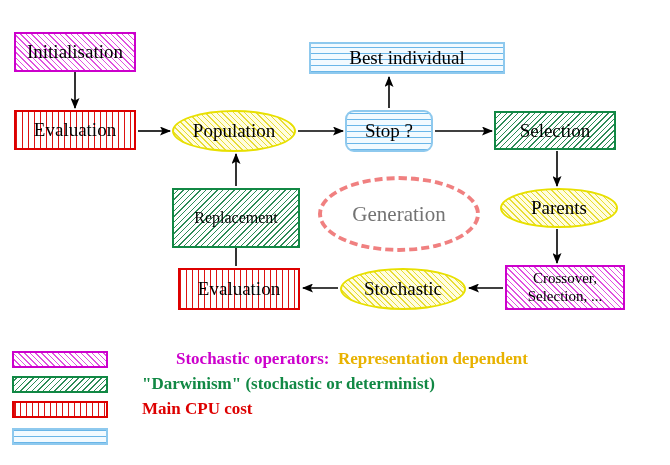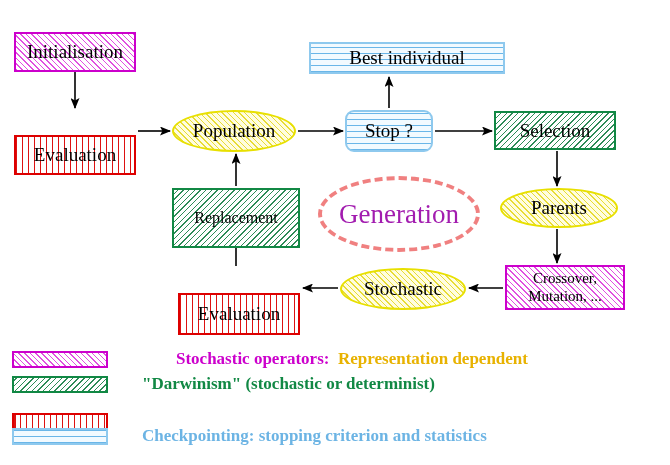--- a/index.html
+++ b/index.html
@@ -19,39 +19,39 @@
      border:2px solid #cc00cc;}
   .hatch-green{
      background-color:#ffffff;
      background-image:repeating-linear-gradient(-45deg,
         #2d8b57 0px,#2d8b57 1px,rgba(255,255,255,0) 1px,rgba(255,255,255,0) 4px);
      border:2px solid #118844;}
   .hatch-red{
      background-color:#ffffff;
      background-image:repeating-linear-gradient(90deg,
         #dd1111 0px,#dd1111 1.5px,rgba(255,255,255,0) 1.5px,rgba(255,255,255,0) 6px);
-     border:2px solid #dd0000;margin-top:25px;}
+     border:2px solid #dd0000;}
   .hatch-blue{
      background-color:#f2faff;
      background-image:repeating-linear-gradient(0deg,
         #6ab6e8 0px,#6ab6e8 1px,rgba(255,255,255,0) 1px,rgba(255,255,255,0) 6px);
      border:2px solid #8ec9ee;}
   .rounded{border-radius:9px;}
   
   .ellipse-yellow{
      border-radius:50%;
      background-color:#fffde0;
      background-image:repeating-linear-gradient(45deg,
         #e8dc35 0px,#e8dc35 1px,rgba(255,255,255,0) 1px,rgba(255,255,255,0) 4px);
      border:2px solid #e8e000;}
   .ellipse-dashed{
      border-radius:50%;
      background:transparent;
      border:4px dashed #f08080;}
-  .ellipse-dashed .lbl{color:#a21caf;font-size:27px;}
+  .ellipse-dashed .lbl{color:#737373;font-size:21px;}
   
   #legend{position:absolute;left:0;top:338px;width:670px;height:127px;z-index:3;}
   .leg-row{position:absolute;left:12px;height:22px;display:flex;align-items:center;gap:12px;}
   .sw{width:96px;height:17px;box-sizing:border-box;flex:0 0 auto;}
   .leg-text{margin-left:22px;font-size:17px;white-space:pre;font-weight:bold;}
   .t-magenta{color:#cc00cc;}
   .t-gold{color:#e8b200;}
   .t-green{color:#118844;}
   .t-red{color:#dd0000;}
   .t-blue{color:#6cb4e4;}
@@ -105,21 +105,21 @@
   <div class="node ellipse-yellow" style="left:500px;top:188px;width:118px;height:40px;">
     <span class="lbl">Parents</span>
   </div>
 
   <div class="node hatch-green" style="left:494px;top:111px;width:122px;height:39px;">
     <span class="lbl">Selection</span>
   </div>
 
   <div class="node hatch-magenta" style="left:505px;top:265px;width:120px;height:45px;">
     <span class="lbl" style="font-size:15px;line-height:1.15;">Crossover,
-Mutation, ...</span>
+Selection, ...</span>
   </div>
 
   <div class="node ellipse-yellow" style="left:340px;top:268px;width:126px;height:42px;">
     <span class="lbl">Stochastic</span>
   </div>
 
   <div class="node hatch-red" style="left:178px;top:268px;width:122px;height:42px;">
     <span class="lbl">Evaluation</span>
   </div>
 
@@ -140,21 +140,21 @@
       </span>
     </div>
 
     <div class="leg-row" style="top:35px;">
       <span class="sw hatch-green"></span>
       <span class="leg-text t-green">"Darwinism" (stochastic or determinist)</span>
     </div>
 
     <div class="leg-row" style="top:60px;">
       <span class="sw hatch-red"></span>
+      <span class="leg-text t-red">Main CPU cost</span>
     </div>
 
     <div class="leg-row" style="top:87px;">
       <span class="sw hatch-blue"></span>
-      <span class="leg-text t-blue">Checkpointing: stopping criterion and statistics</span>
     </div>
 
   </div>
 </div>
 
 </body></html>

